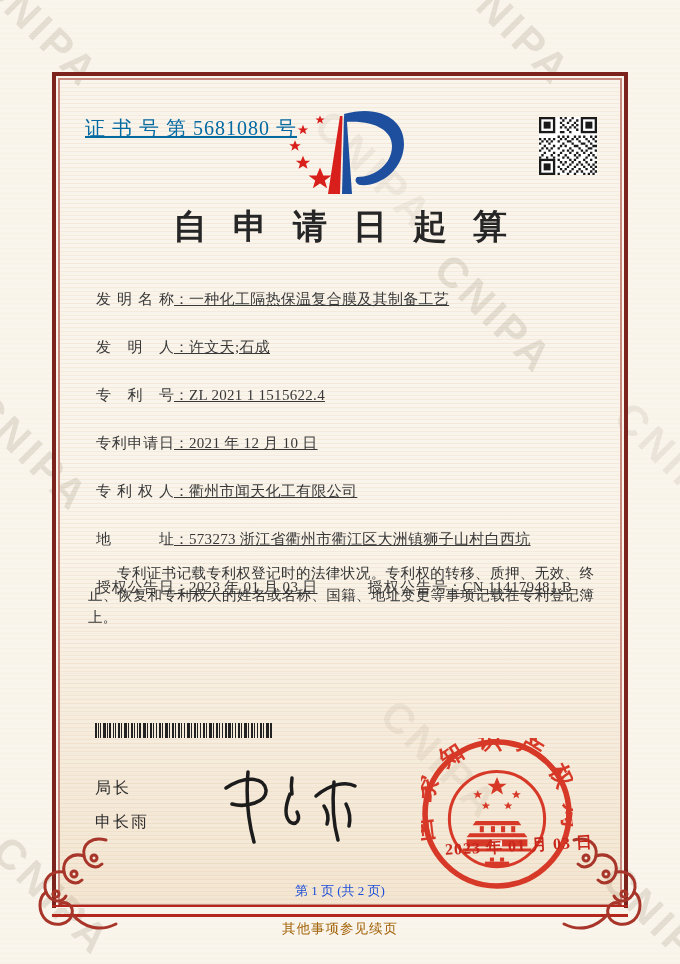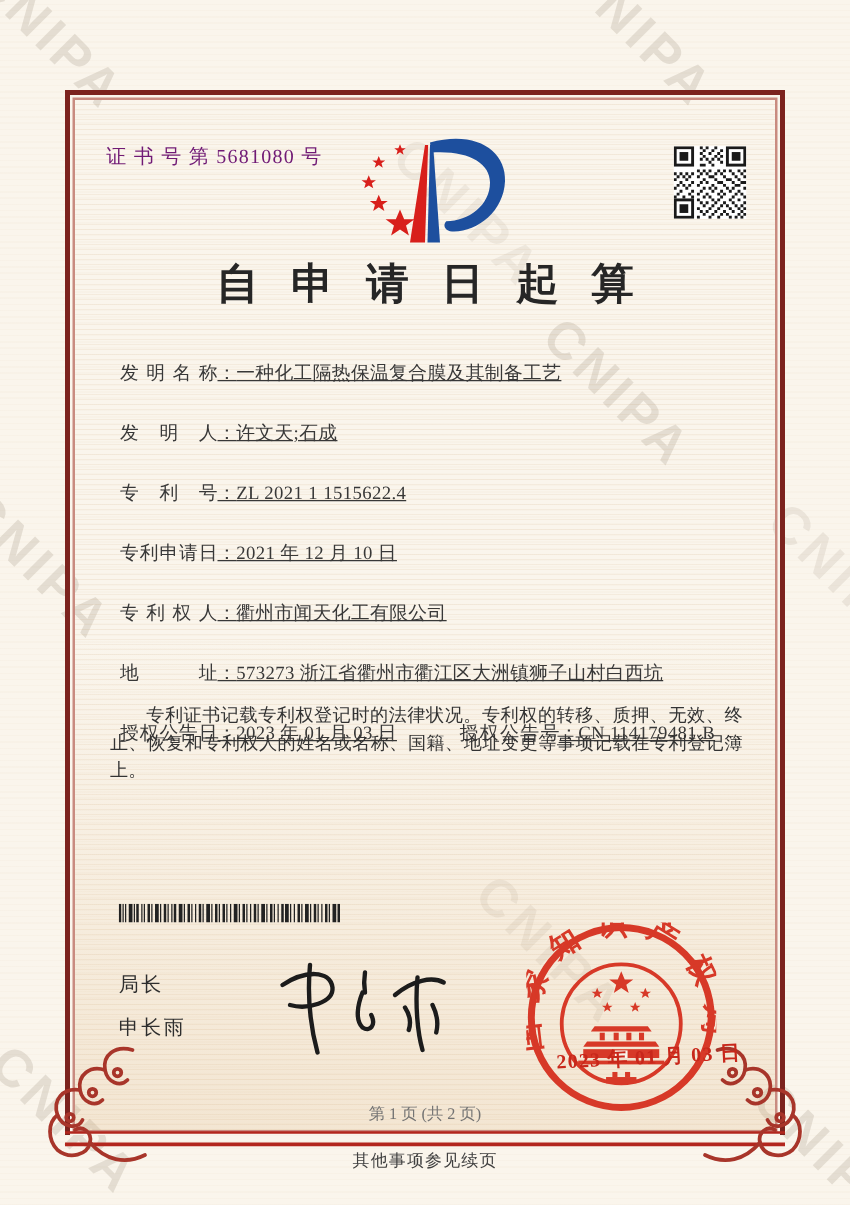--- a/index.html
+++ b/index.html
@@ -27,21 +27,21 @@
     position:absolute;inset:4px;pointer-events:none;
     background:
       linear-gradient(180deg, rgba(222,183,132,0) 52%, rgba(219,176,120,0.22) 100%),
       repeating-linear-gradient(0deg, rgba(196,146,88,0.10) 0 1px, transparent 1px 4px);
   }
   .bottom-rule{
     position:absolute;left:52px;top:905px;width:576px;height:7px;z-index:3;
     border-top:2px solid #b3271e;border-bottom:3px solid #b3271e;
   }
   .flourish{position:absolute;z-index:4;}
-  .cert-no{position:absolute;left:85px;top:115px;font-size:16px;letter-spacing:1px;color:#701a75;z-index:5;}
+  .cert-no{position:absolute;left:85px;top:115px;font-size:20px;letter-spacing:1px;color:#0369a1;z-index:5;text-decoration:underline;}
   .logo{position:absolute;left:272px;top:100px;z-index:5;}
   .qr{position:absolute;left:539px;top:117px;width:58px;height:58px;z-index:5;background:#fff;}
   .title{
     position:absolute;left:0;right:0;top:204px;text-align:center;z-index:5;
     font-size:34px;font-weight:bold;letter-spacing:26px;text-indent:26px;color:#262626;
   }
   .fields{position:absolute;left:96px;top:283px;width:500px;font-size:15px;color:#383838;z-index:5;}
   .frow{height:42px;line-height:20px;padding-top:6px;white-space:nowrap;text-decoration:underline;}
   .flabel{display:inline-block;width:78px;text-align:justify;text-align-last:justify;vertical-align:top;}
   .flabel2{display:inline-block;width:80px;text-align:justify;text-align-last:justify;vertical-align:top;}
@@ -52,22 +52,22 @@
   .paras p{margin:0;text-indent:2em;}
   .barcode{position:absolute;left:95px;top:723px;z-index:5;}
   .signer{position:absolute;left:95px;top:778px;z-index:6;font-size:16px;color:#2e2e2e;}
   .signer div{margin-bottom:13px;letter-spacing:2px;}
   .signature{position:absolute;left:198px;top:768px;z-index:6;}
   .seal{position:absolute;left:421px;top:738px;width:152px;height:152px;z-index:5;opacity:0.95;}
   .seal-date{
     position:absolute;left:423px;top:836px;width:192px;text-align:center;z-index:7;
     color:#c8271b;font-size:16px;font-weight:bold;letter-spacing:1px;transform:rotate(-3deg);
   }
-  .page-info{position:absolute;left:0;right:0;top:882px;text-align:center;font-size:13px;color:#737373;z-index:5;}
-  .footer-note{position:absolute;left:0;right:0;top:920px;text-align:center;font-size:13.5px;color:#404040;z-index:5;letter-spacing:1px;}
+  .page-info{position:absolute;left:0;right:0;top:882px;text-align:center;font-size:13px;color:#1d4ed8;z-index:5;}
+  .footer-note{position:absolute;left:0;right:0;top:920px;text-align:center;font-size:13.5px;color:#a16207;z-index:5;letter-spacing:1px;}
 </style>
 </head>
 <body>
 
 <span class="wm" style="left:-34px;top:4px;">CNIPA</span>
 <span class="wm" style="left:438px;top:2px;">CNIPA</span>
 <span class="wm" style="left:300px;top:146px;opacity:0.55;">CNIPA</span>
 <span class="wm" style="left:420px;top:290px;">CNIPA</span>
 <span class="wm" style="left:-44px;top:428px;">CNIPA</span>
 <span class="wm" style="left:600px;top:438px;opacity:0.7;">CNIPA</span>

